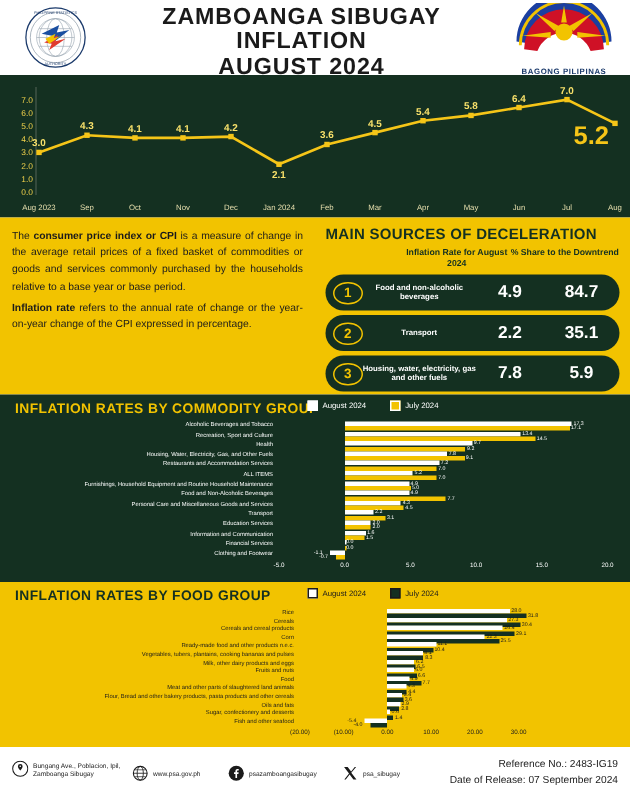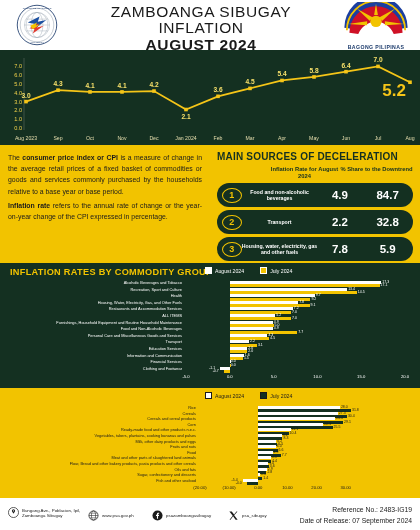--- a/index.html
+++ b/index.html
@@ -7,21 +7,21 @@
     width:420px; height:530px; overflow:hidden;
     font-family:"Liberation Sans", sans-serif;
     background:#ffffff;
   }
   .page { position:relative; width:420px; height:530px; background:#fff; }
 
   
   .header { position:relative; height:50px; background:#ffffff; }
   .psa-logo { position:absolute; left:8px; top:4px; width:58px; height:42px; }
   .title-wrap { position:absolute; left:70px; top:4px; width:262px; text-align:center; }
-  .t1 { font-size:15.5px; font-weight:normal; letter-spacing:0.6px; color:#1a1a1a; line-height:1.05; }
+  .t1 { font-size:15.5px; font-weight:bold; letter-spacing:0.6px; color:#1a1a1a; line-height:1.05; }
   .t2 { font-size:15.5px; font-weight:bold; letter-spacing:0.6px; color:#1a1a1a; line-height:1.05; }
   .t3 { font-size:7.6px; color:#2b2b2b; letter-spacing:0.3px; margin-top:1px; }
   .bp-logo { position:absolute; right:6px; top:2px; width:76px; height:46px; text-align:center; }
   .bp-cap { font-size:5.2px; font-weight:bold; color:#1b3a6b; letter-spacing:0.4px; margin-top:-2px; }
 
   
   .linechart { position:relative; height:95px; background:#143021; }
 
   
   .midrow { position:relative; height:118px; }
@@ -188,21 +188,21 @@
           <div class="ms-row">
             <div class="ms-num">1</div>
             <div class="ms-lab">Food and non-alcoholic beverages</div>
             <div class="ms-v1">4.9</div>
             <div class="ms-v2">84.7</div>
           </div>
           <div class="ms-row">
             <div class="ms-num">2</div>
             <div class="ms-lab">Transport</div>
             <div class="ms-v1">2.2</div>
-            <div class="ms-v2">32.8</div>
+            <div class="ms-v2">35.1</div>
           </div>
           <div class="ms-row">
             <div class="ms-num">3</div>
             <div class="ms-lab">Housing, water, electricity, gas and other fuels</div>
             <div class="ms-v1">7.8</div>
             <div class="ms-v2">5.9</div>
           </div>
         </div>
     </div>
   </div>
@@ -293,20 +293,21 @@
         <div class="axtick" style="left: 177px; top: 97.4px; color: rgb(255, 255, 255); width: 18px; text-align: center;">-5.0</div>
         <div class="axtick" style="left: 220.8px; top: 97.4px; color: rgb(255, 255, 255); width: 18px; text-align: center;">0.0</div>
         <div class="axtick" style="left: 264.6px; top: 97.4px; color: rgb(255, 255, 255); width: 18px; text-align: center;">5.0</div>
         <div class="axtick" style="left: 308.4px; top: 97.4px; color: rgb(255, 255, 255); width: 18px; text-align: center;">10.0</div>
         <div class="axtick" style="left: 352.2px; top: 97.4px; color: rgb(255, 255, 255); width: 18px; text-align: center;">15.0</div>
         <div class="axtick" style="left: 396px; top: 97.4px; color: rgb(255, 255, 255); width: 18px; text-align: center;">20.0</div>
       </div>
   </div>
 
   <div class="food-wrap">
+    <div class="sec-title-light">INFLATION RATES BY FOOD GROUP</div>
     <div class="legend" id="foodLegend">
         <div class="lg-item">
           <span class="lg-sw" style="background:#ffffff;border:0.4px solid #1b1b1b"></span>
           <span class="lg-tx" style="color:#1b1b1b">August 2024</span>
         </div>
         <div class="lg-item">
           <span class="lg-sw" style="background:#143021;border:0.4px solid #1b1b1b"></span>
           <span class="lg-tx" style="color:#1b1b1b">July 2024</span>
         </div>
       </div>

